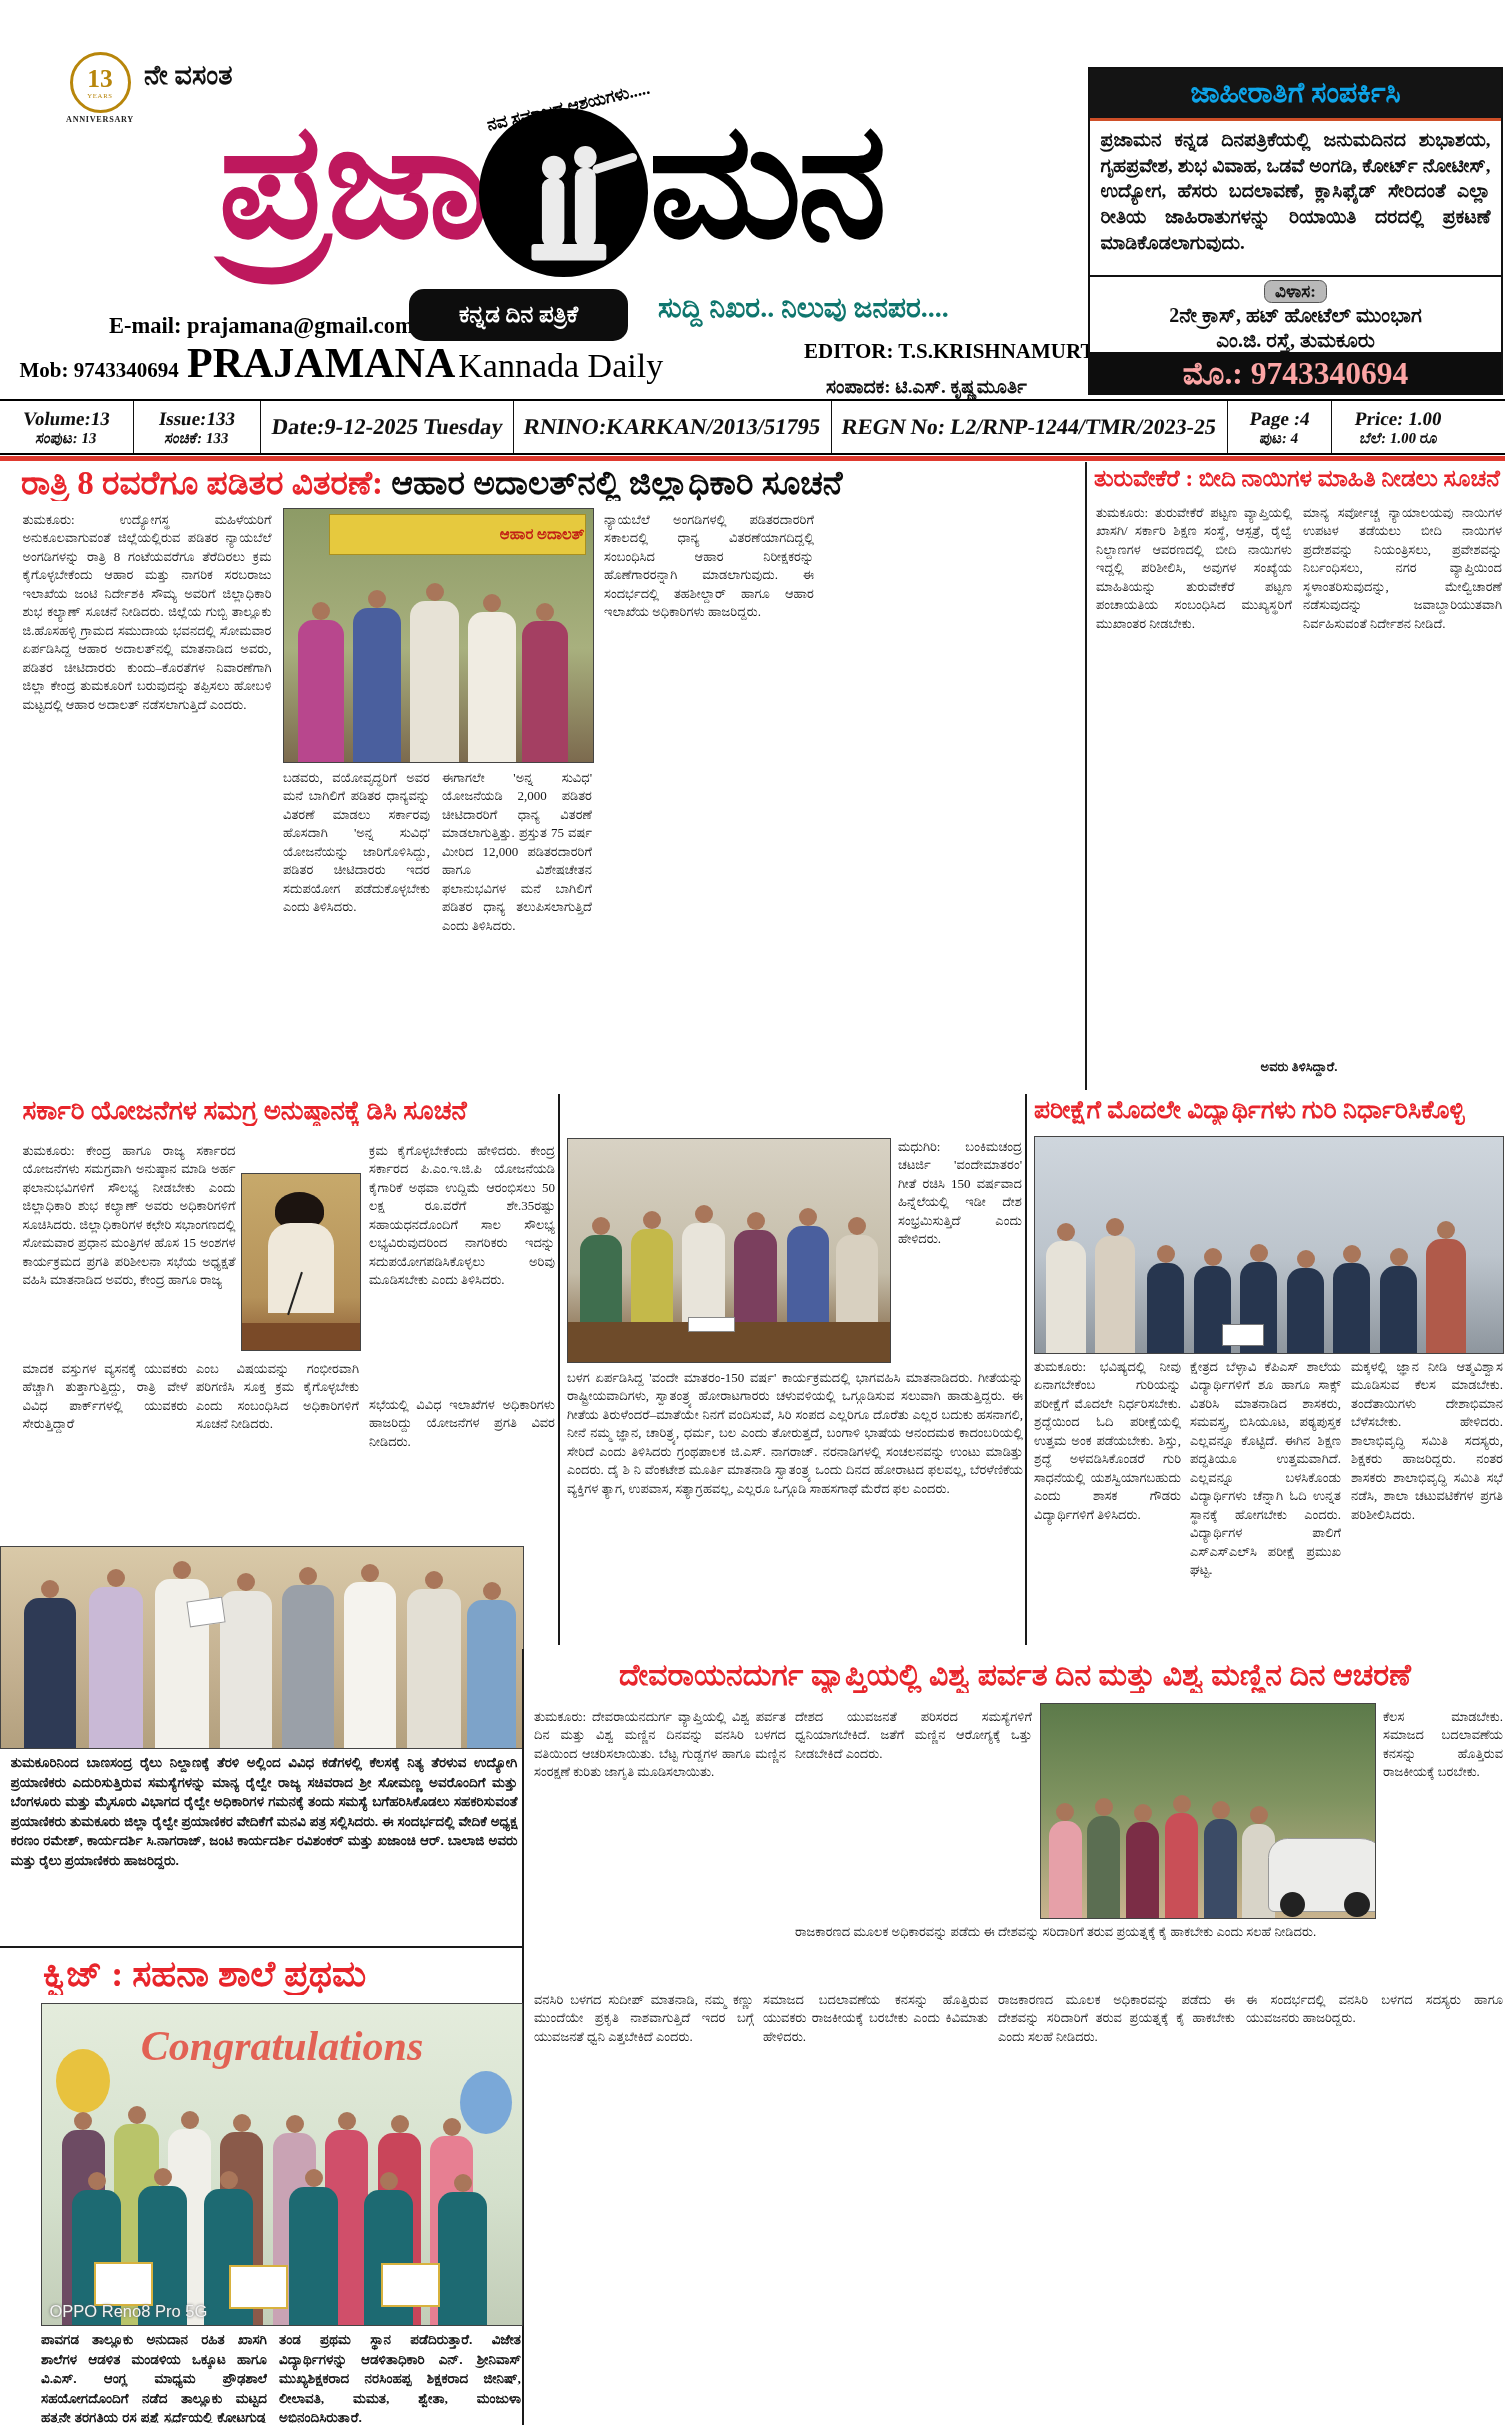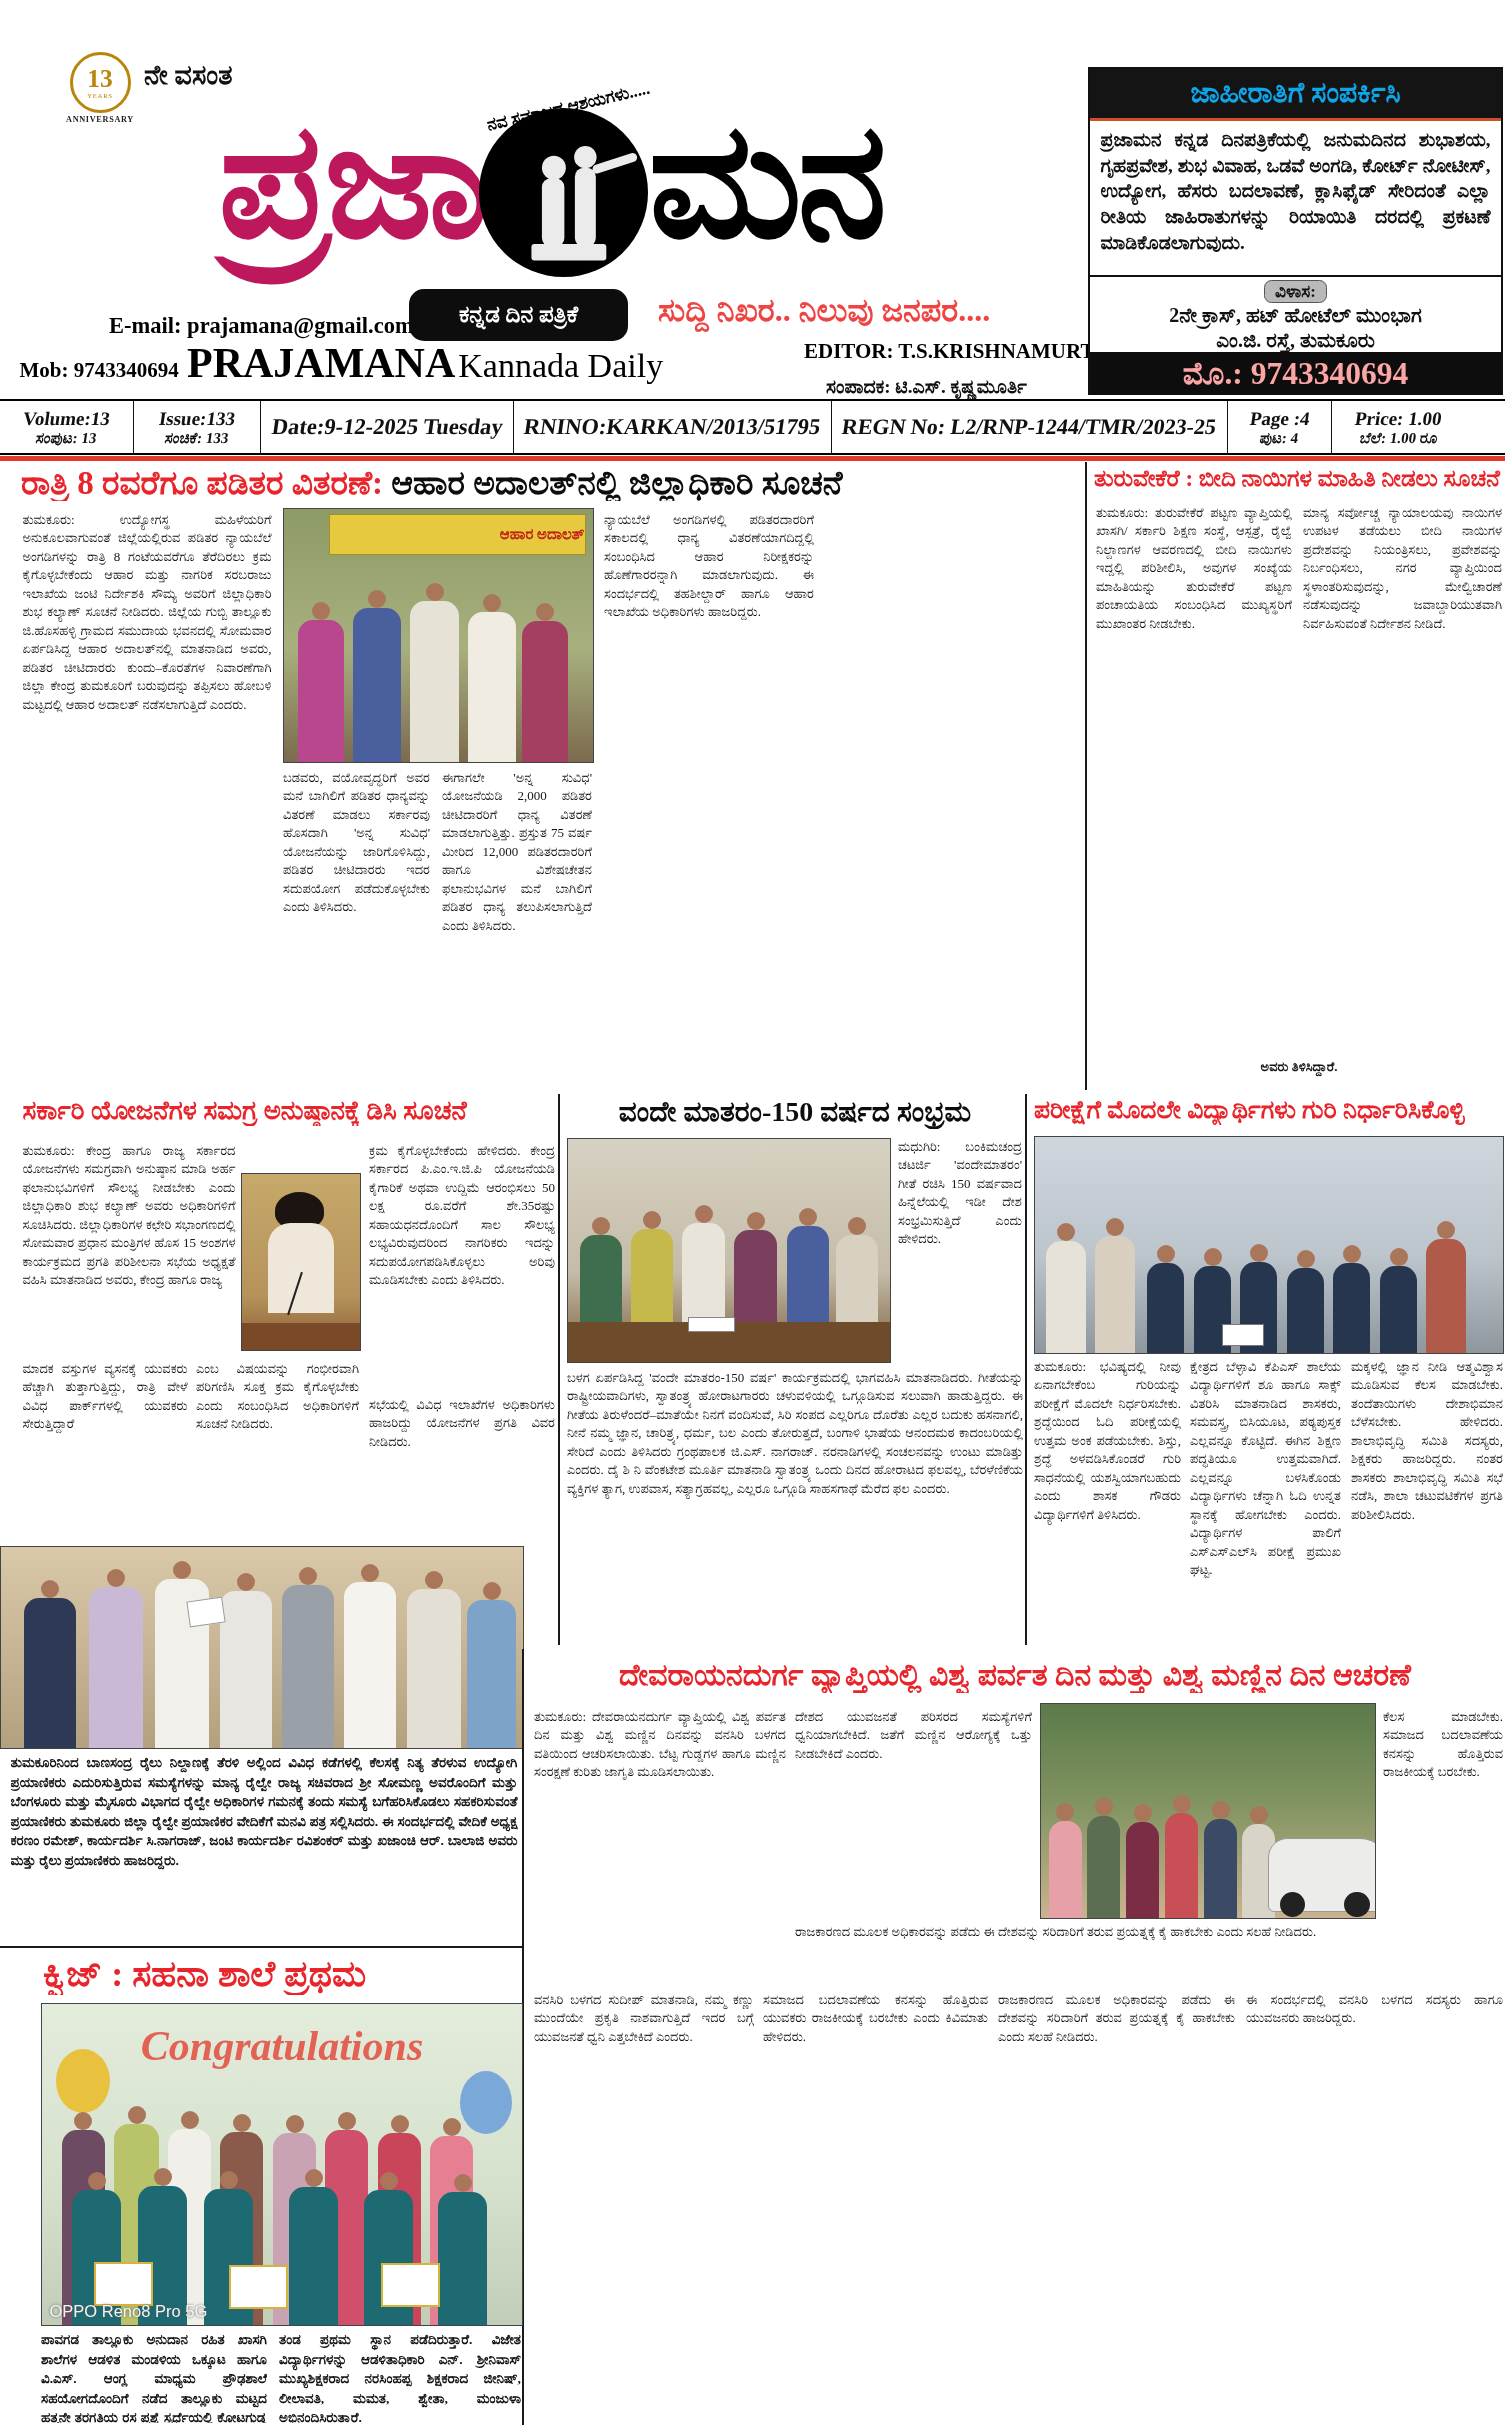--- a/index.html
+++ b/index.html
@@ -56,21 +56,21 @@
                    color:#000;transform:rotate(-13deg);white-space:nowrap;">ನವ ಸಮಾಜದ ಆಶಯಗಳು.....</span>
     </span>
     <span style="font-size:161px;font-weight:900;color:#000;line-height:1;letter-spacing:-4.5px;">ಮನ</span>
   </div>
 
   <div class="abs" style="left:109px;top:313px;font-size:22.5px;font-weight:bold;color:#000;">E-mail: prajamana@gmail.com</div>
   <div class="abs" style="left:409px;top:289px;width:219px;height:52px;background:#0d0d0d;border-radius:15px;
               display:flex;align-items:center;justify-content:center;">
     <span style="color:#fff;font-size:23px;font-weight:900;">ಕನ್ನಡ ದಿನ ಪತ್ರಿಕೆ</span>
   </div>
-  <div class="abs" style="left:658px;top:292px;font-size:32px;font-weight:900;color:#ef4444;">ಸುದ್ದಿ ನಿಖರ.. ನಿಲುವು ಜನಪರ....</div>
+  <div class="abs" style="left:658px;top:292px;font-size:28px;font-weight:900;color:#0f766e;">ಸುದ್ದಿ ನಿಖರ.. ನಿಲುವು ಜನಪರ....</div>
   <div class="abs" style="left:19.5px;top:358px;font-size:21px;font-weight:bold;color:#000;">Mob: 9743340694</div>
   <div class="abs" style="left:187px;top:339px;">
     <span style="font-size:42px;font-weight:900;color:#000;">PRAJAMANA</span>
     <span style="font-size:34px;color:#000;">Kannada Daily</span>
   </div>
   <div class="abs" style="left:804px;top:339px;font-size:21px;font-weight:bold;color:#000;">EDITOR: T.S.KRISHNAMURTHY</div>
   <div class="abs" style="left:826px;top:376px;font-size:19px;font-weight:900;color:#111;">ಸಂಪಾದಕ: ಟಿ.ಎಸ್. ಕೃಷ್ಣಮೂರ್ತಿ</div>
 
   <div class="abs" style="left:1088px;top:67px;width:411px;height:324px;border:2.2px solid #111;background:#fff;">
     <div style="height:49px;background:#141414;border-bottom:3.7px solid #cf4f28;display:flex;align-items:center;justify-content:center;">
@@ -192,21 +192,20 @@
         <i></i>
       </div>
     <div class="pp" style="left:466px;width:49px;height:148px;background:#7da3c9;">
         <i></i>
       </div>
     <div style="position:absolute;left:187px;top:52px;width:34px;height:24px;background:#fff;border:0.7px solid #999;transform:rotate(-8deg);"></div>
   </div>
   <div class="cap" style="left:10.5px;top:1753px;width:507px;height:189px;">ತುಮಕೂರಿನಿಂದ ಬಾಣಸಂದ್ರ ರೈಲು ನಿಲ್ದಾಣಕ್ಕೆ ತೆರಳಿ ಅಲ್ಲಿಂದ ವಿವಿಧ ಕಡೆಗಳಲ್ಲಿ ಕೆಲಸಕ್ಕೆ ನಿತ್ಯ ತೆರಳುವ ಉದ್ಯೋಗಿ ಪ್ರಯಾಣಿಕರು ಎದುರಿಸುತ್ತಿರುವ ಸಮಸ್ಯೆಗಳನ್ನು ಮಾನ್ಯ ರೈಲ್ವೇ ರಾಜ್ಯ ಸಚಿವರಾದ ಶ್ರೀ ಸೋಮಣ್ಣ ಅವರೊಂದಿಗೆ ಮತ್ತು ಬೆಂಗಳೂರು ಮತ್ತು ಮೈಸೂರು ವಿಭಾಗದ ರೈಲ್ವೇ ಅಧಿಕಾರಿಗಳ ಗಮನಕ್ಕೆ ತಂದು ಸಮಸ್ಯೆ ಬಗೆಹರಿಸಿಕೊಡಲು ಸಹಕರಿಸುವಂತೆ ಪ್ರಯಾಣಿಕರು ತುಮಕೂರು ಜಿಲ್ಲಾ ರೈಲ್ವೇ ಪ್ರಯಾಣಿಕರ ವೇದಿಕೆಗೆ ಮನವಿ ಪತ್ರ ಸಲ್ಲಿಸಿದರು. ಈ ಸಂದರ್ಭದಲ್ಲಿ ವೇದಿಕೆ ಅಧ್ಯಕ್ಷ ಕರಣಂ ರಮೇಶ್, ಕಾರ್ಯದರ್ಶಿ ಸಿ.ನಾಗರಾಜ್, ಜಂಟಿ ಕಾರ್ಯದರ್ಶಿ ರವಿಶಂಕರ್ ಮತ್ತು ಖಜಾಂಚಿ ಆರ್. ಬಾಲಾಜಿ ಅವರು ಮತ್ತು ರೈಲು ಪ್ರಯಾಣಿಕರು ಹಾಜರಿದ್ದರು.</div>
 
   <div class="rule" style="left:558px;top:1094px;width:1.5px;height:551px;"></div>
-  <div class="abs hl-black" style="left:567px;top:1096px;width:456px;font-size:28px;text-align:center;white-space:nowrap;overflow:hidden;">ವಂದೇ ಮಾತರಂ-150 ವರ್ಷದ ಸಂಭ್ರಮ</div>
   <div class="photo" style="left:567px;top:1138px;width:322px;height:223px;background:linear-gradient(180deg,#d8d2c4,#c4bca8 60%,#7a5c3a 100%);">
     <div class="pp" style="left:12px;width:42px;height:127px;background:#3f6e4e;">
         <i></i>
       </div>
     <div class="pp" style="left:63px;width:42px;height:133px;background:#c4b94a;">
         <i></i>
       </div>
     <div class="pp" style="left:114px;width:43px;height:139px;background:#e8e4da;">
         <i></i>
       </div>

